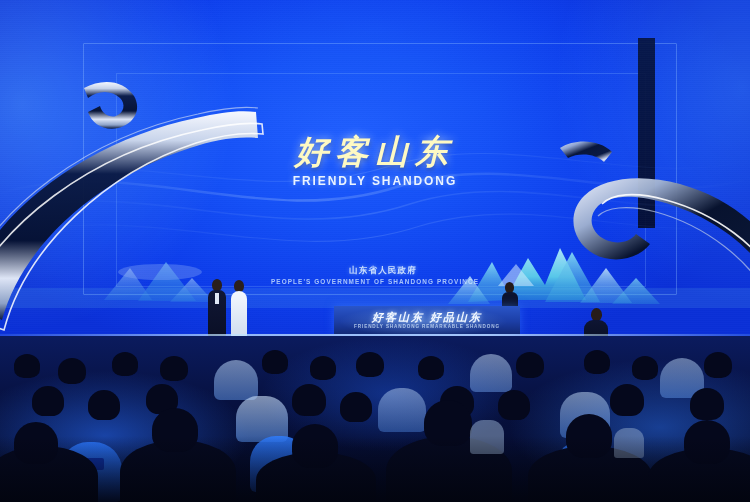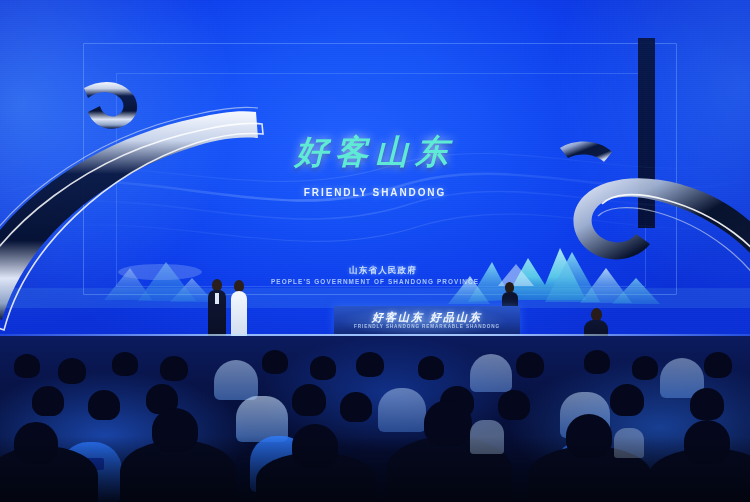--- a/index.html
+++ b/index.html
@@ -51,29 +51,30 @@
 
   
   .headline-row{
     position:absolute;left:0;top:133px;width:750px;
     display:flex;justify-content:center;align-items:flex-start;gap:26px;
   }
   .h-group{text-align:center;}
   .cn-big{
     font-family:"DejaVu Serif", serif;
     font-size:33px;line-height:38px;letter-spacing:7px;
-    color:#5eead4;font-weight:700;font-style:italic;
+    color:#fef9c3;font-weight:700;font-style:italic;
     text-shadow:0 0 10px rgba(190,220,255,.85), 0 2px 4px rgba(0,20,90,.55);
     white-space:nowrap;
   }
   .en-sub{
-    margin-top:16px;
-    font-size:10px;letter-spacing:1.9px;font-weight:700;
+    margin-top:3px;
+    font-size:12px;letter-spacing:1.9px;font-weight:700;
     color:#eaf3ff;white-space:nowrap;
     text-shadow:0 0 6px rgba(150,195,255,.7);
+    text-align:right;
   }
   .event-cn{
     position:absolute;left:0;top:205px;width:750px;text-align:center;
     font-family:"DejaVu Sans", sans-serif;
     font-size:20px;font-weight:700;letter-spacing:2.5px;color:#ffffff;
     text-shadow:0 0 9px rgba(170,210,255,.8),0 1px 3px rgba(0,20,90,.5);
     white-space:nowrap;
   }
   .event-en{
     position:absolute;left:0;top:233px;width:750px;text-align:center;

